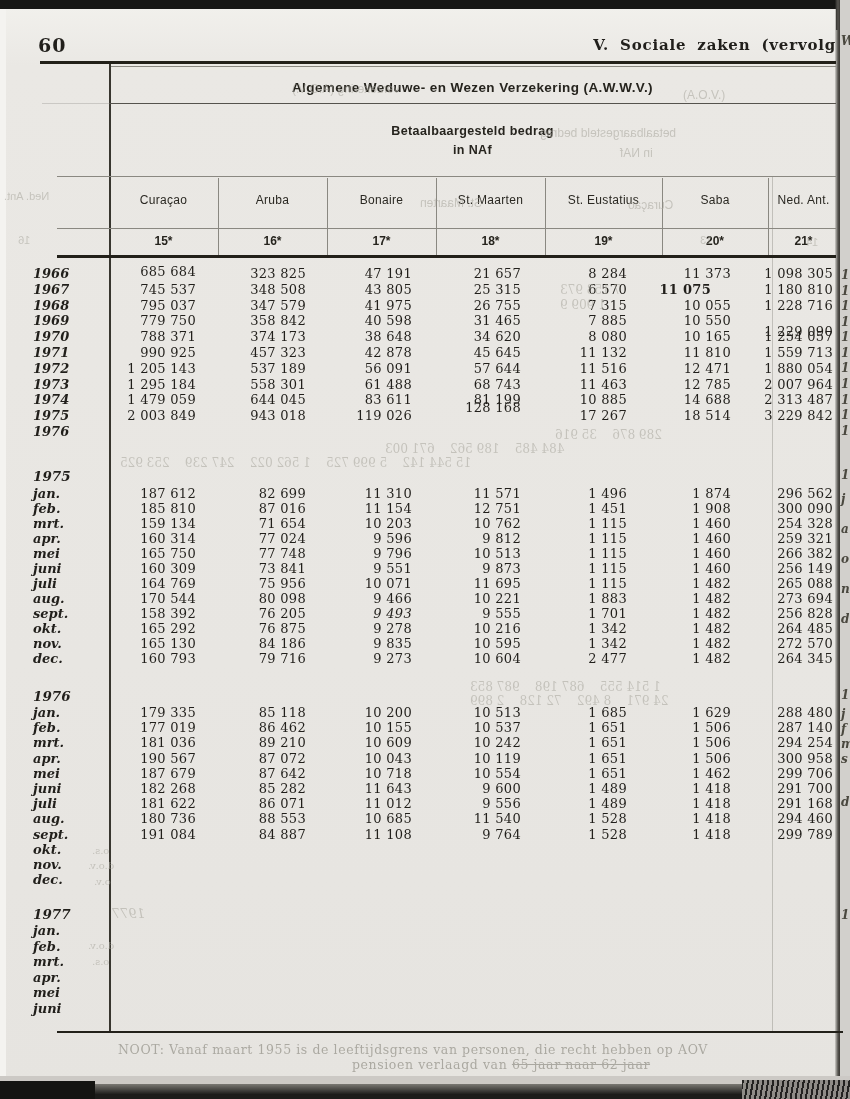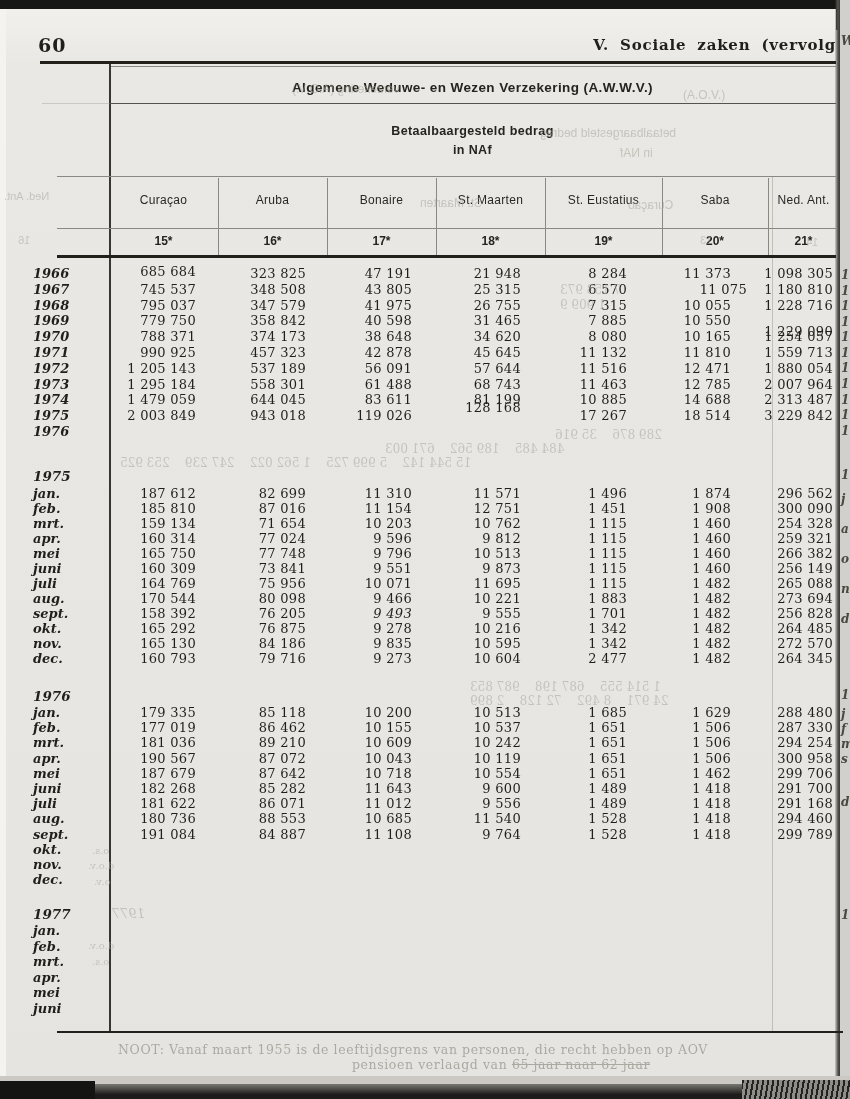--- a/index.html
+++ b/index.html
@@ -89,31 +89,31 @@
     <div class="tick" style="left: 218px; top: 178px; height: 77px;"></div>
     <div class="tick" style="left: 327px; top: 178px; height: 77px;"></div>
     <div class="tick" style="left: 436px; top: 178px; height: 77px;"></div>
     <div class="tick" style="left: 545px; top: 178px; height: 77px;"></div>
     <div class="tick" style="left: 662px; top: 178px; height: 77px;"></div>
     <div class="tick" style="left: 768px; top: 178px; height: 77px;"></div>
     <div class="stub" style="left: 33px; top: 266px; font-size: 13px;">1966</div>
     <div class="num" style="left: 112px; top: 264px; width: 84px;">685 684</div>
     <div class="num" style="left: 222px; top: 266px; width: 84px;">323 825</div>
     <div class="num" style="left: 329px; top: 266px; width: 83px;">47 191</div>
-    <div class="num" style="left: 436px; top: 266px; width: 85px;">21 948</div>
+    <div class="num" style="left: 436px; top: 266px; width: 85px;">21 657</div>
     <div class="num" style="left: 543px; top: 266px; width: 84px;">8 284</div>
     <div class="num" style="left: 648px; top: 266px; width: 83px;">11 373</div>
     <div class="num" style="left: 748px; top: 266px; width: 85px;">1 098 305</div>
     <div class="stub" style="left: 33px; top: 281.8px; font-size: 13px;">1967</div>
     <div class="num" style="left: 112px; top: 281.8px; width: 84px;">745 537</div>
     <div class="num" style="left: 222px; top: 281.8px; width: 84px;">348 508</div>
     <div class="num" style="left: 329px; top: 281.8px; width: 83px;">43 805</div>
     <div class="num" style="left: 436px; top: 281.8px; width: 85px;">25 315</div>
     <div class="num" style="left: 543px; top: 281.8px; width: 84px;">6 570</div>
-    <div class="num" style="left: 664px; top: 281.8px; width: 83px;">11 075</div>
+    <div class="num" style="left: 628px; top: 281.8px; width: 83px; font-weight: bold;">11 075</div>
     <div class="num" style="left: 748px; top: 281.8px; width: 85px;">1 180 810</div>
     <div class="stub" style="left: 33px; top: 297.6px; font-size: 13px;">1968</div>
     <div class="num" style="left: 112px; top: 297.6px; width: 84px;">795 037</div>
     <div class="num" style="left: 222px; top: 297.6px; width: 84px;">347 579</div>
     <div class="num" style="left: 329px; top: 297.6px; width: 83px;">41 975</div>
     <div class="num" style="left: 436px; top: 297.6px; width: 85px;">26 755</div>
     <div class="num" style="left: 543px; top: 297.6px; width: 84px;">7 315</div>
     <div class="num" style="left: 648px; top: 297.6px; width: 83px;">10 055</div>
     <div class="num" style="left: 748px; top: 297.6px; width: 85px;">1 228 716</div>
     <div class="stub" style="left: 33px; top: 313.4px; font-size: 13px;">1969</div>
@@ -279,21 +279,21 @@
     <div class="num" style="left: 543px; top: 705px; width: 84px;">1 685</div>
     <div class="num" style="left: 648px; top: 705px; width: 83px;">1 629</div>
     <div class="num" style="left: 748px; top: 705px; width: 85px;">288 480</div>
     <div class="stub" style="left: 33px; top: 720.2px; font-size: 13px;">feb.</div>
     <div class="num" style="left: 112px; top: 720.2px; width: 84px;">177 019</div>
     <div class="num" style="left: 222px; top: 720.2px; width: 84px;">86 462</div>
     <div class="num" style="left: 329px; top: 720.2px; width: 83px;">10 155</div>
     <div class="num" style="left: 436px; top: 720.2px; width: 85px;">10 537</div>
     <div class="num" style="left: 543px; top: 720.2px; width: 84px;">1 651</div>
     <div class="num" style="left: 648px; top: 720.2px; width: 83px;">1 506</div>
-    <div class="num" style="left: 748px; top: 720.2px; width: 85px;">287 330</div>
+    <div class="num" style="left: 748px; top: 720.2px; width: 85px;">287 140</div>
     <div class="stub" style="left: 33px; top: 735.4px; font-size: 13px;">mrt.</div>
     <div class="num" style="left: 112px; top: 735.4px; width: 84px;">181 036</div>
     <div class="num" style="left: 222px; top: 735.4px; width: 84px;">89 210</div>
     <div class="num" style="left: 329px; top: 735.4px; width: 83px;">10 609</div>
     <div class="num" style="left: 436px; top: 735.4px; width: 85px;">10 242</div>
     <div class="num" style="left: 543px; top: 735.4px; width: 84px;">1 651</div>
     <div class="num" style="left: 648px; top: 735.4px; width: 83px;">1 506</div>
     <div class="num" style="left: 748px; top: 735.4px; width: 85px;">294 254</div>
     <div class="stub" style="left: 33px; top: 750.6px; font-size: 13px;">apr.</div>
     <div class="num" style="left: 112px; top: 750.6px; width: 84px;">190 567</div>

